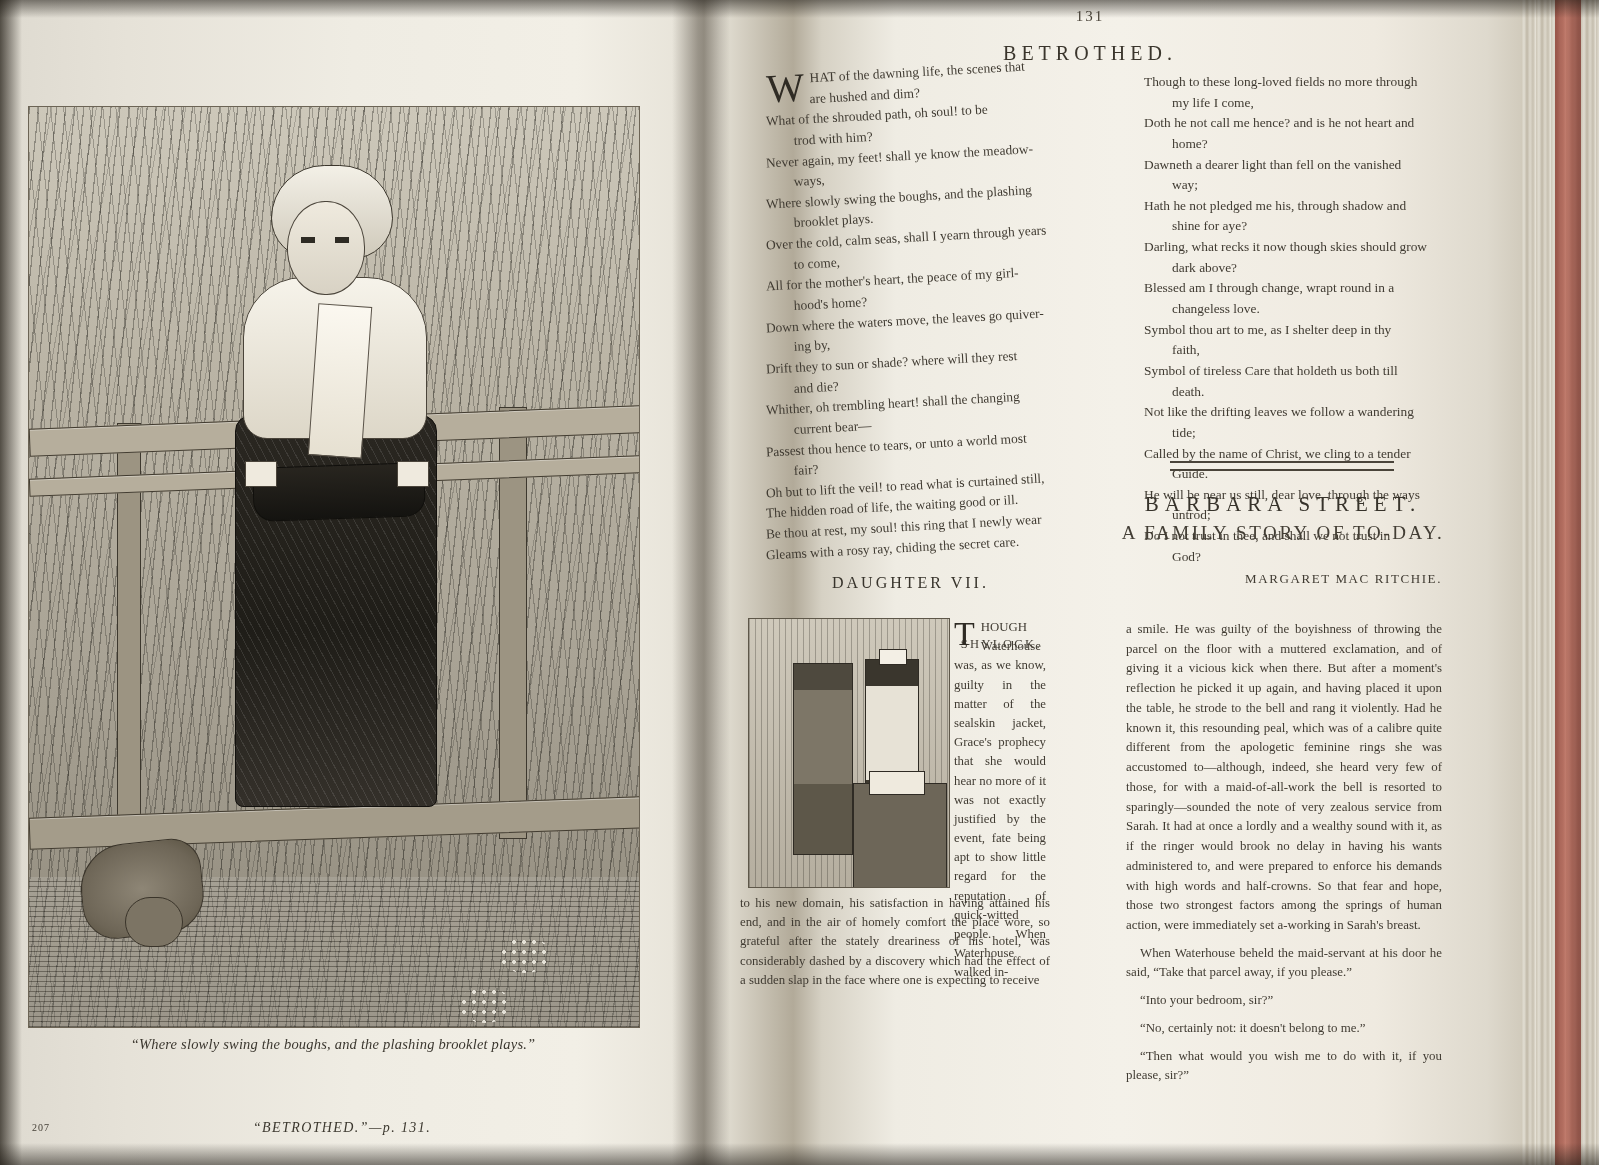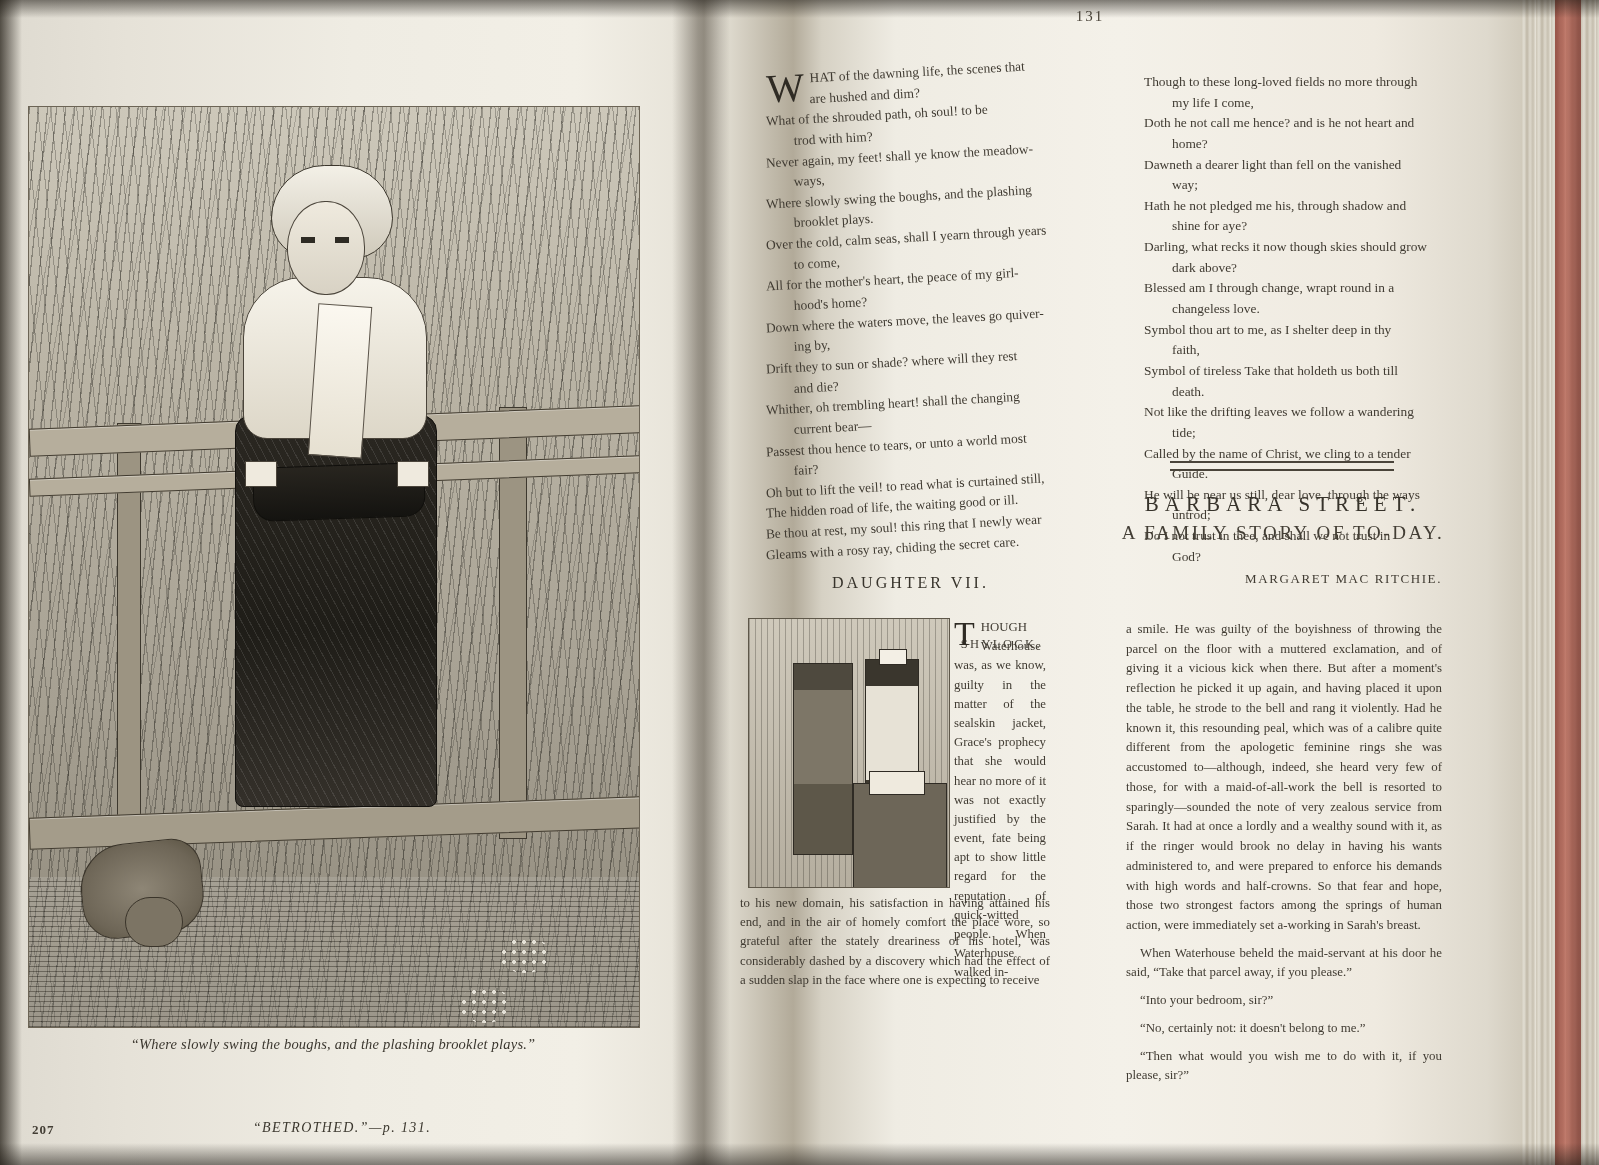--- a/index.html
+++ b/index.html
@@ -76,21 +76,21 @@
   .dog-head{position:absolute;left:96px;top:790px;width:56px;height:48px;border-radius:26px;
      background:#7c7464;border:1px solid #3a342a;}
   .sprig{position:absolute;width:52px;height:36px;border-radius:50%;
      background:radial-gradient(circle,#efece2 0 2px,transparent 2px) 0 0/10px 10px;
      opacity:.9;}
   .sprig-a{left:470px;top:830px;}
   .sprig-b{left:430px;top:880px;}
 
   .plate-caption{position:absolute;left:10px;top:1012px;width:610px;text-align:center;
       font-size:14.5px;color:#3b372f;font-style:italic;letter-spacing:.2px;}
-  .folio-left{position:absolute;left:14px;top:1098px;font-size:13px;color:#433e35;font-weight:bold;letter-spacing:1px;}
+  .folio-left{position:absolute;left:14px;top:1098px;font-size:10px;color:#433e35;font-weight:normal;letter-spacing:1px;}
   .plate-ref{position:absolute;left:0;top:1096px;width:648px;text-align:center;
       font-size:14px;color:#3c382f;font-style:italic;letter-spacing:1.4px;}
 
   
   .page-right{position:absolute;left:740px;top:6px;width:760px;height:1152px;color:#3a362e;}
   .folio-top{position:absolute;left:0;top:2px;width:700px;text-align:center;font-size:15px;letter-spacing:2px;color:#4a443a;}
   .poem-title{position:absolute;left:0;top:36px;width:700px;text-align:center;
      font-size:20px;letter-spacing:5px;color:#3a352c;}
   .cols{position:absolute;left:0;top:66px;width:716px;}
   .col{position:absolute;top:0;width:330px;font-size:13.4px;line-height:1.54;color:#403b32;}
@@ -163,20 +163,21 @@
         <div class="sprig sprig-a"></div>
         <div class="sprig sprig-b"></div>
       </div>
       <div class="plate-caption">“Where slowly swing the boughs, and the plashing brooklet plays.”</div>
       <div class="folio-left">207</div>
       <div class="plate-ref">“BETROTHED.”—p. 131.</div>
     </div>
 
     <div class="page-right">
       <div class="folio-top">131</div>
+      <div class="poem-title">BETROTHED.</div>
 
       <div class="cols">
         <div class="col col-a">
             <div class="poem-line"><span class="dropcap">W</span>HAT of the dawning life, the scenes that</div>
             <div class="poem-line ind">are hushed and dim?</div>
             <div class="poem-line">What of the shrouded path, oh soul! to be</div>
             <div class="poem-line ind">trod with him?</div>
             <div class="poem-line">Never again, my feet! shall ye know the meadow-</div>
             <div class="poem-line ind">ways,</div>
             <div class="poem-line">Where slowly swing the boughs, and the plashing</div>
@@ -206,21 +207,21 @@
             <div class="poem-line">Dawneth a dearer light than fell on the vanished</div>
             <div class="poem-line ind">way;</div>
             <div class="poem-line">Hath he not pledged me his, through shadow and</div>
             <div class="poem-line ind">shine for aye?</div>
             <div class="poem-line">Darling, what recks it now though skies should grow</div>
             <div class="poem-line ind">dark above?</div>
             <div class="poem-line">Blessed am I through change, wrapt round in a</div>
             <div class="poem-line ind">changeless love.</div>
             <div class="poem-line">Symbol thou art to me, as I shelter deep in thy</div>
             <div class="poem-line ind">faith,</div>
-            <div class="poem-line">Symbol of tireless Take that holdeth us both till</div>
+            <div class="poem-line">Symbol of tireless Care that holdeth us both till</div>
             <div class="poem-line ind">death.</div>
             <div class="poem-line">Not like the drifting leaves we follow a wandering</div>
             <div class="poem-line ind">tide;</div>
             <div class="poem-line">Called by the name of Christ, we cling to a tender</div>
             <div class="poem-line ind">Guide.</div>
             <div class="poem-line">He will be near us still, dear love, through the ways</div>
             <div class="poem-line ind">untrod;</div>
             <div class="poem-line">Do I not trust in thee, and shall we not trust in</div>
             <div class="poem-line ind">God?</div>
             <div class="signature">MARGARET MAC RITCHIE.</div>

